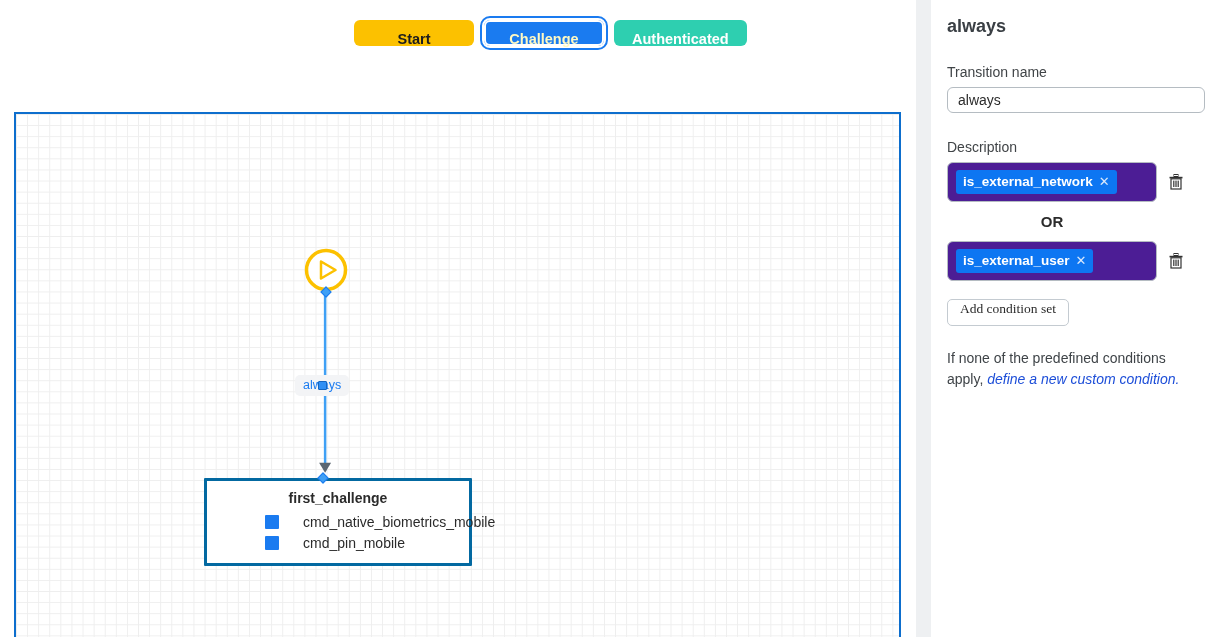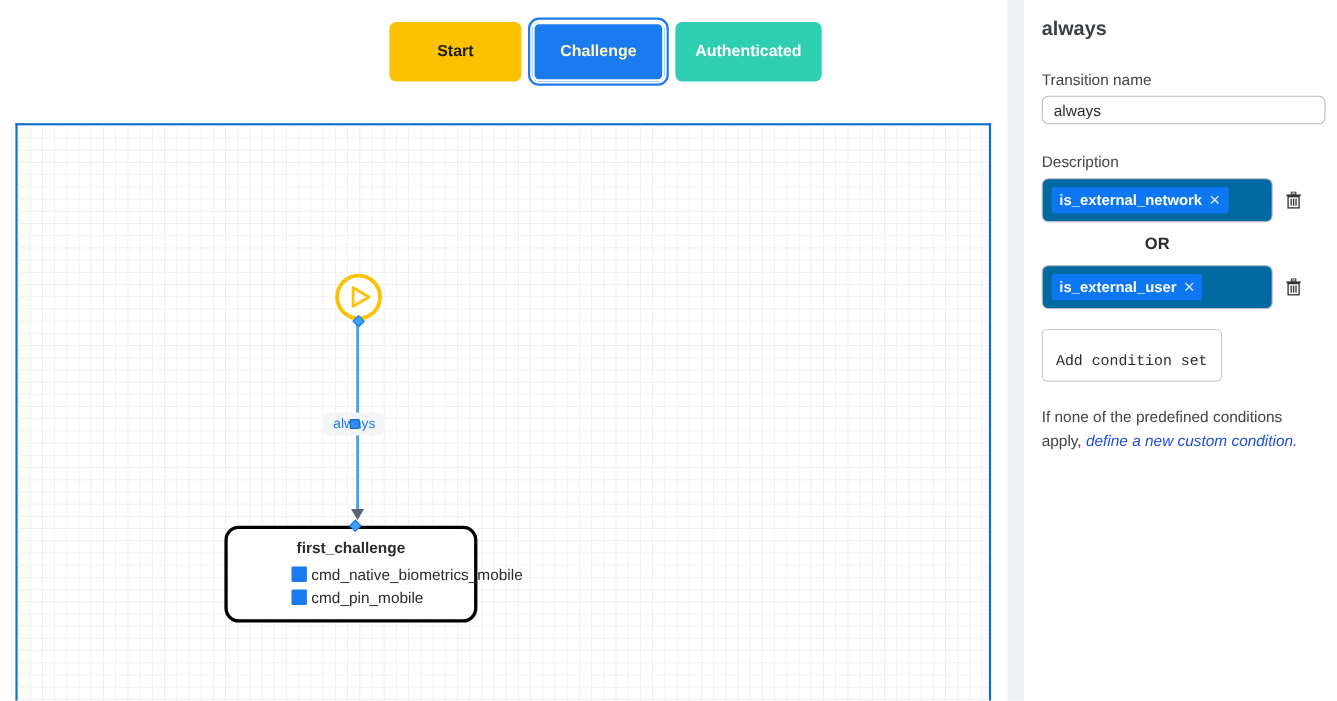--- a/index.html
+++ b/index.html
@@ -67,21 +67,21 @@
     display: flex;
     align-items: flex-start;
     gap: 10px;
   }
   .state-btn {
     border: none;
     border-radius: 6px;
     font-family: "Liberation Sans", sans-serif;
     font-size: 14.5px;
     font-weight: bold;
-    height: 54px;
+    height: 26px;
     padding: 0 18px;
     cursor: pointer;
     white-space: nowrap;
     line-height: 38px;
     text-align: center;
   }
   .btn-start {
     background: #fcc100;
     color: #1d1d1d;
     min-width: 120px;
@@ -163,38 +163,38 @@
     margin-left: -4.5px; margin-top: -4.5px;
     background: #2f8ff5;
     border: 1px solid #1565c0;
     border-radius: 1px;
   }
 
   
   .node-box {
     position: absolute;
     left: 188px; top: 364px;
-    width: 230px;
-    background: #ffffff;
-    border: 3px solid #000000;
-    border-radius: 13px;
+    width: 268px;
+    background: #ffffff;
+    border: 3px solid #0369a1;
+    border-radius: 1px;
     padding: 8px 10px 10px 10px;
   }
   .node-title {
     text-align: center;
     font-size: 14px;
     font-weight: bold;
     color: #2b2b2b;
     line-height: 18px;
     margin-bottom: 4px;
   }
   .node-row {
     display: flex;
     align-items: center;
-    gap: 4px;
+    gap: 24px;
     height: 21px;
     padding-left: 48px;
   }
   .node-chip {
     width: 14px; height: 14px;
     background: #1a7bf0;
     border-radius: 1px;
     flex: 0 0 auto;
   }
   .node-row-label {
@@ -249,21 +249,21 @@
     display: flex;
     align-items: center;
     gap: 10px;
     margin-bottom: 0;
   }
   .cond-box {
     width: 210px;
     min-height: 40px;
     border: 1px solid #b5bcc2;
     border-radius: 6px;
-    background: #0369a1;
+    background: #4c1d95;
     display: flex;
     align-items: center;
     padding: 0 8px;
   }
   .tag {
     display: inline-flex;
     align-items: center;
     gap: 6px;
     background: #0d76f2;
     color: #ffffff;
@@ -295,24 +295,24 @@
     font-weight: bold;
     color: #2b2b2b;
     line-height: 18px;
     margin: 11px 0 10px 0;
   }
   .add-btn {
     margin-top: 18px;
     background: #ffffff;
     border: 1px solid #c4cbd1;
     border-radius: 5px;
-    font-family: Liberation Mono, monospace;
+    font-family: Liberation Serif, serif;
     font-size: 13.5px;
     color: #2b2b2b;
-    padding: 22px 12px 8px 12px;
+    padding: 1px 12px 8px 12px;
     cursor: pointer;
     line-height: 16px;
   }
   .hint {
     margin-top: 22px;
     font-size: 14px;
     color: #3f4448;
     line-height: 21px;
     width: 245px;
   }

